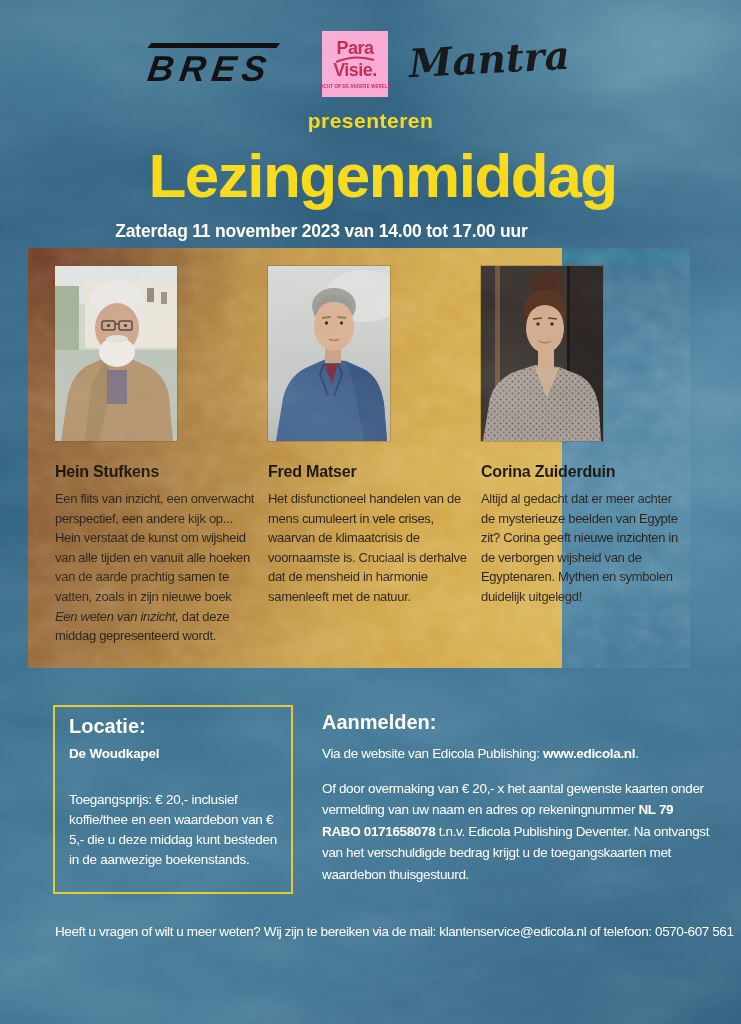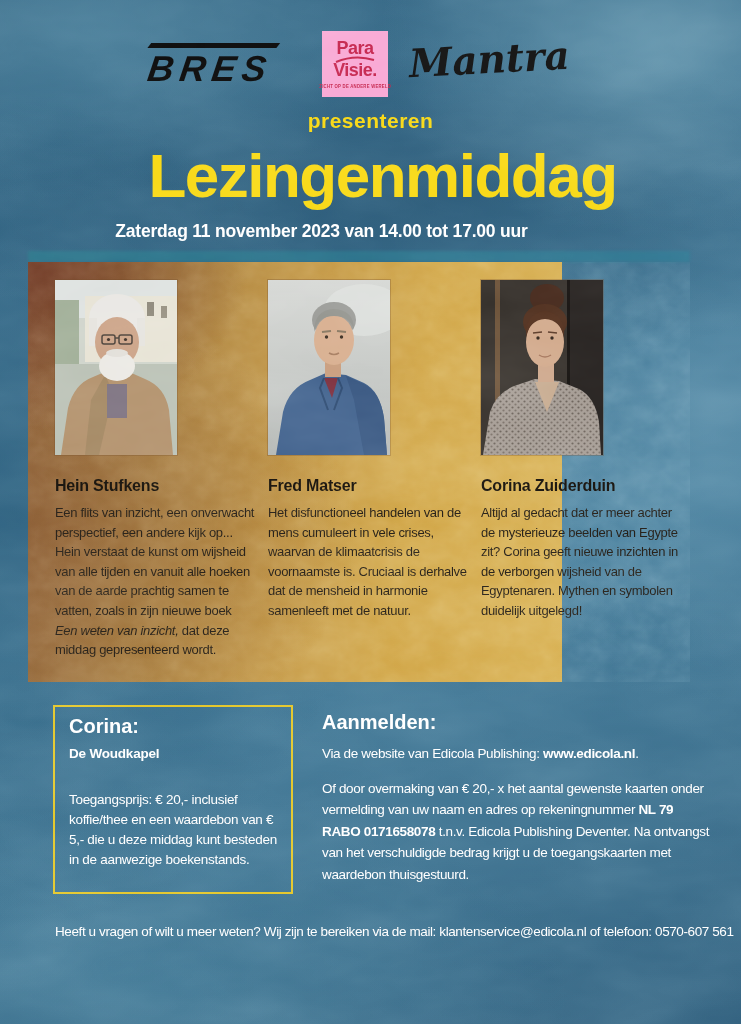--- a/index.html
+++ b/index.html
@@ -46,21 +46,21 @@
   .mantra{left:409px;top:36px;font-family:"DejaVu Serif",serif;font-style:italic;
     font-weight:700;font-size:39px;color:#141414;transform:rotate(-3deg);}
   
   .presents{top:109px;left:0;width:741px;text-align:center;font-size:21px;
     font-weight:700;color:var(--yellow);letter-spacing:.5px;}
   .title{top:140px;left:0;width:741px;text-align:center;font-size:62px;
     font-weight:700;color:var(--yellow);letter-spacing:-1.5px;padding-left:12px;}
   .date{top:221px;left:0;width:643px;text-align:center;font-size:17.5px;
     font-weight:700;color:var(--white);letter-spacing:-0.2px;}
   
-  .panel{left:28px;top:262px;width:534px;height:420px;
+  .panel{left:28px;top:248px;width:534px;height:420px;
     background:
       radial-gradient(300px 230px at 2% 2%, rgba(96,40,26,.8), rgba(96,40,26,0) 70%),
       radial-gradient(460px 320px at 0% 65%, rgba(125,75,38,.5), transparent 72%),
       linear-gradient(97deg,#8a5d35 0%,#a87e3e 25%,#c09341 48%,#d0a445 70%,#d7ae4e 100%);}
   .panel-noise{inset:0;mix-blend-mode:soft-light;opacity:.55;pointer-events:none;}
   .cols{position:absolute;left:27px;top:18px;display:flex;gap:13px;}
   .col{width:200px;}
   .photo{width:122px;height:175px;display:block;box-shadow:0 0 0 1px rgba(110,70,35,.3);}
   .name{margin:22px 0 8px;font-size:16px;font-weight:700;color:#17130e;letter-spacing:-.2px;}
   .bio{font-size:13px;line-height:19.6px;color:#251f18;letter-spacing:-.3px;}
@@ -212,21 +212,21 @@
           <path d="M67,52 L76,53" stroke="#5a3a28" stroke-width="1.6"></path>
           <path d="M58,75 Q64,79 70,75" stroke="#a3735a" stroke-width="1.5" fill="none"></path>
         </svg>
         <div class="name">Corina Zuiderduin</div>
         <div class="bio"><span>Altijd al gedacht dat er meer achter de mysterieuze beelden van Egypte zit? Corina geeft nieuwe inzichten in de verborgen wijsheid van de Egyptenaren. Mythen en symbolen duidelijk uitgelegd!</span><i></i><span></span></div>
       </div>
     </div>
   </div>
 
   <div class="abs loc-box">
-    <div class="loc-h">Corina:</div>
+    <div class="loc-h">Locatie:</div>
     <div class="loc-venue">De Woudkapel</div>
     <div class="loc-price">Toegangsprijs: € 20,- inclusief koffie/thee en een waardebon van € 5,- die u deze middag kunt besteden in de aanwezige boekenstands.</div>
   </div>
 
   <div class="abs reg">
     <div class="reg-h">Aanmelden:</div>
     <p class="reg-p"><span>Via de website van Edicola Publishing: </span><span class="b">www.edicola.nl</span><span>.</span></p>
     <p class="reg-p reg-p2"><span>Of door overmaking van € 20,- x het aantal gewenste kaarten onder vermelding van uw naam en adres op rekeningnummer </span><span class="b">NL 79 RABO 0171658078</span><span> t.n.v. Edicola Publishing Deventer. Na ontvangst van het verschuldigde bedrag krijgt u de toegangskaarten met waardebon thuisgestuurd.</span></p>
   </div>
 

